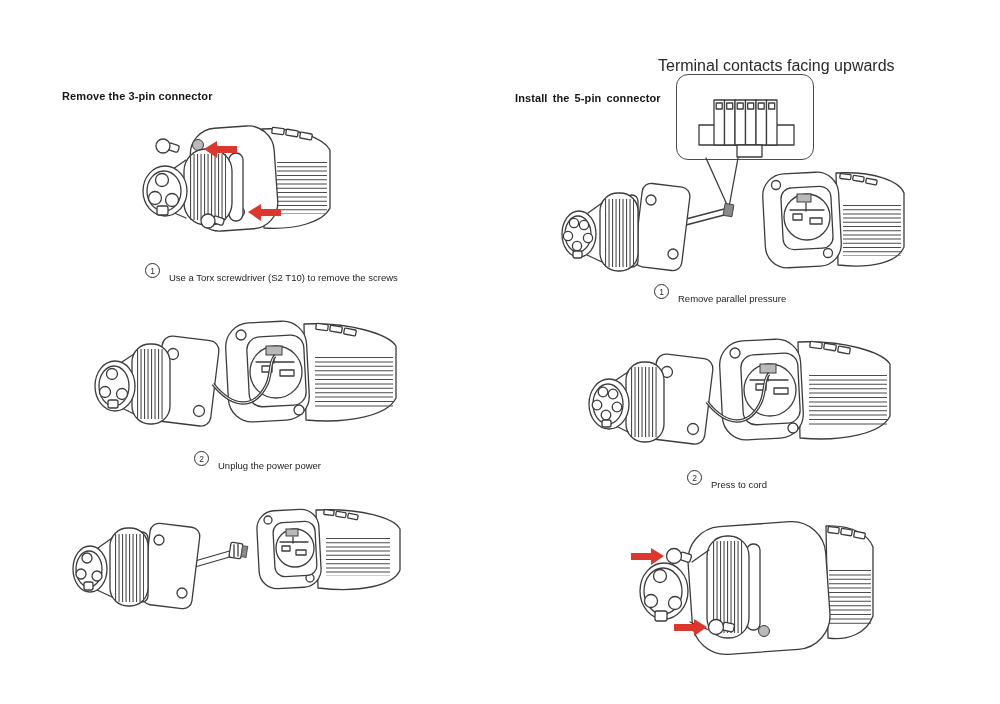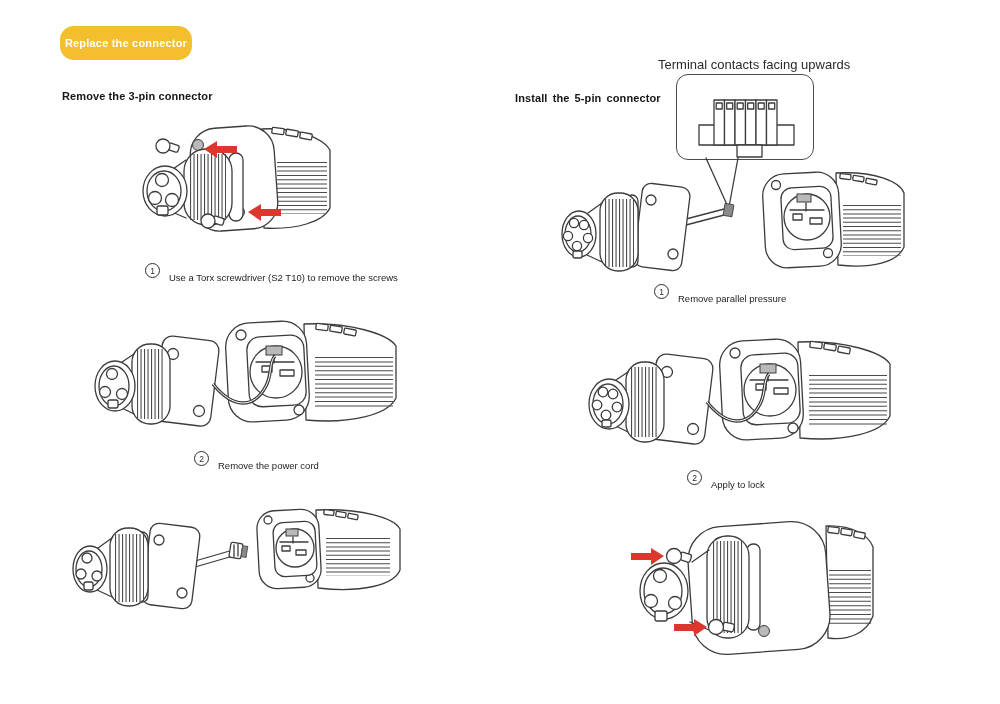--- a/index.html
+++ b/index.html
@@ -15,38 +15,37 @@
     display:flex;align-items:center;justify-content:center;letter-spacing:.2px;
   }
   .heading{font-size:11px;font-weight:bold;color:#161616;letter-spacing:.1px;}
   .step{display:flex;align-items:center;gap:9px;}
   .step-num{
     width:13px;height:13px;border:1.2px solid #2e2e2e;border-radius:50%;
     font-size:8.5px;color:#2e2e2e;display:flex;align-items:center;justify-content:center;
     flex:0 0 auto;background:#fff;
   }
   .step-text{font-size:9.5px;color:#232323;margin-top:14px;}
-  #terminal-callout-label{font-size:13px;color:#2a2a2a;}
+  #terminal-callout-label{font-size:16px;color:#2a2a2a;}
   #terminal-callout-box{
     left:676px;top:74px;width:136px;height:84px;
     border:1.3px solid #4a4a4a;border-radius:12px;background:#fff;
   }
   
   .art svg .s{fill:none;stroke:#3c3c3c;stroke-width:1.3;stroke-linecap:round;stroke-linejoin:round;}
   .art svg .f{fill:#ffffff;stroke:#3c3c3c;stroke-width:1.3;stroke-linejoin:round;}
   .art svg .g{fill:#b9b9b9;stroke:#3c3c3c;stroke-width:1;}
   .art svg .hx{fill:none;stroke:#4b4b4b;}
   .art svg .red{fill:#DC372C;stroke:none;}
 </style>
 </head>
 <body>
 
 <div id="manual-page">
 
-  <div id="section-badge" class="abs">Replace the connector</div>
 
   <div class="abs heading" style="left:62px;top:90px;">Remove the 3-pin connector</div>
   <div class="abs heading" style="left:515px;top:92px;word-spacing:2px;">Install the 5-pin connector</div>
 
   <div class="abs" id="terminal-callout-label" style="left:658px;top:57px;">Terminal contacts facing upwards</div>
   <div class="abs art" id="terminal-callout-box">
     <svg width="136" height="84" viewBox="0 0 136 84">
       <rect class="f" x="22" y="50" width="95" height="20"></rect>
       <g>
         <rect class="f" x="37" y="25" width="10.5" height="45"></rect>
@@ -273,24 +272,24 @@
       <path class="red" d="M95,115 l-13,-8 v5 h-20 v7 h20 v5 z"></path>
     </svg>
   </div>
 
   <div class="abs step" style="left:145px;top:258px;">
     <span class="step-num">1</span>
     <span class="step-text">Use a Torx screwdriver (S2 T10) to remove the screws</span>
   </div>
   <div class="abs step" style="left:194px;top:446px;">
     <span class="step-num">2</span>
-    <span class="step-text">Remove the power cord</span>
+    <span class="step-text">Unplug the power power</span>
   </div>
   <div class="abs step" style="left:654px;top:279px;">
     <span class="step-num">1</span>
     <span class="step-text">Remove parallel pressure</span>
   </div>
   <div class="abs step" style="left:687px;top:465px;">
     <span class="step-num">2</span>
-    <span class="step-text">Apply to lock</span>
+    <span class="step-text">Press to cord</span>
   </div>
 
 </div>
 
 </body></html>

